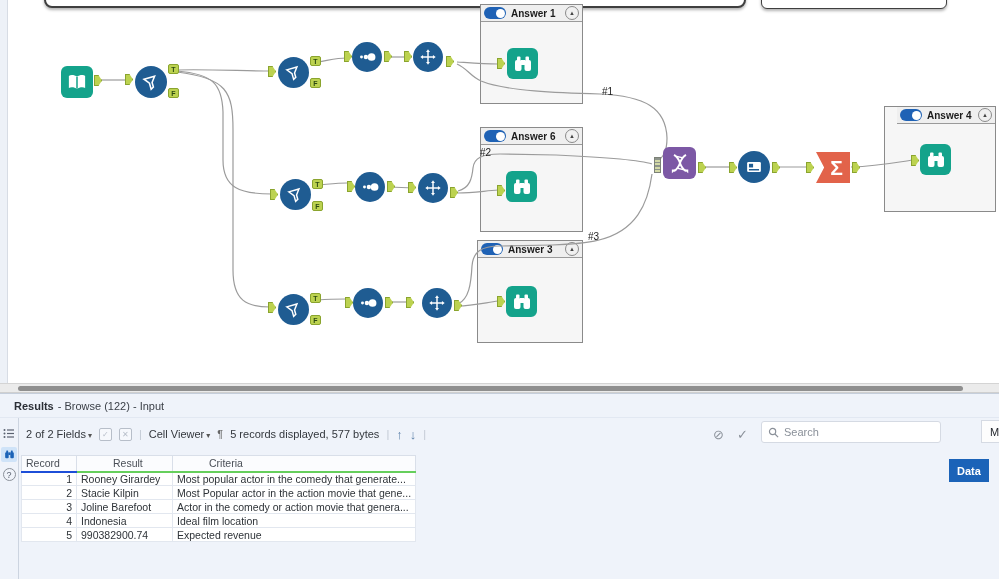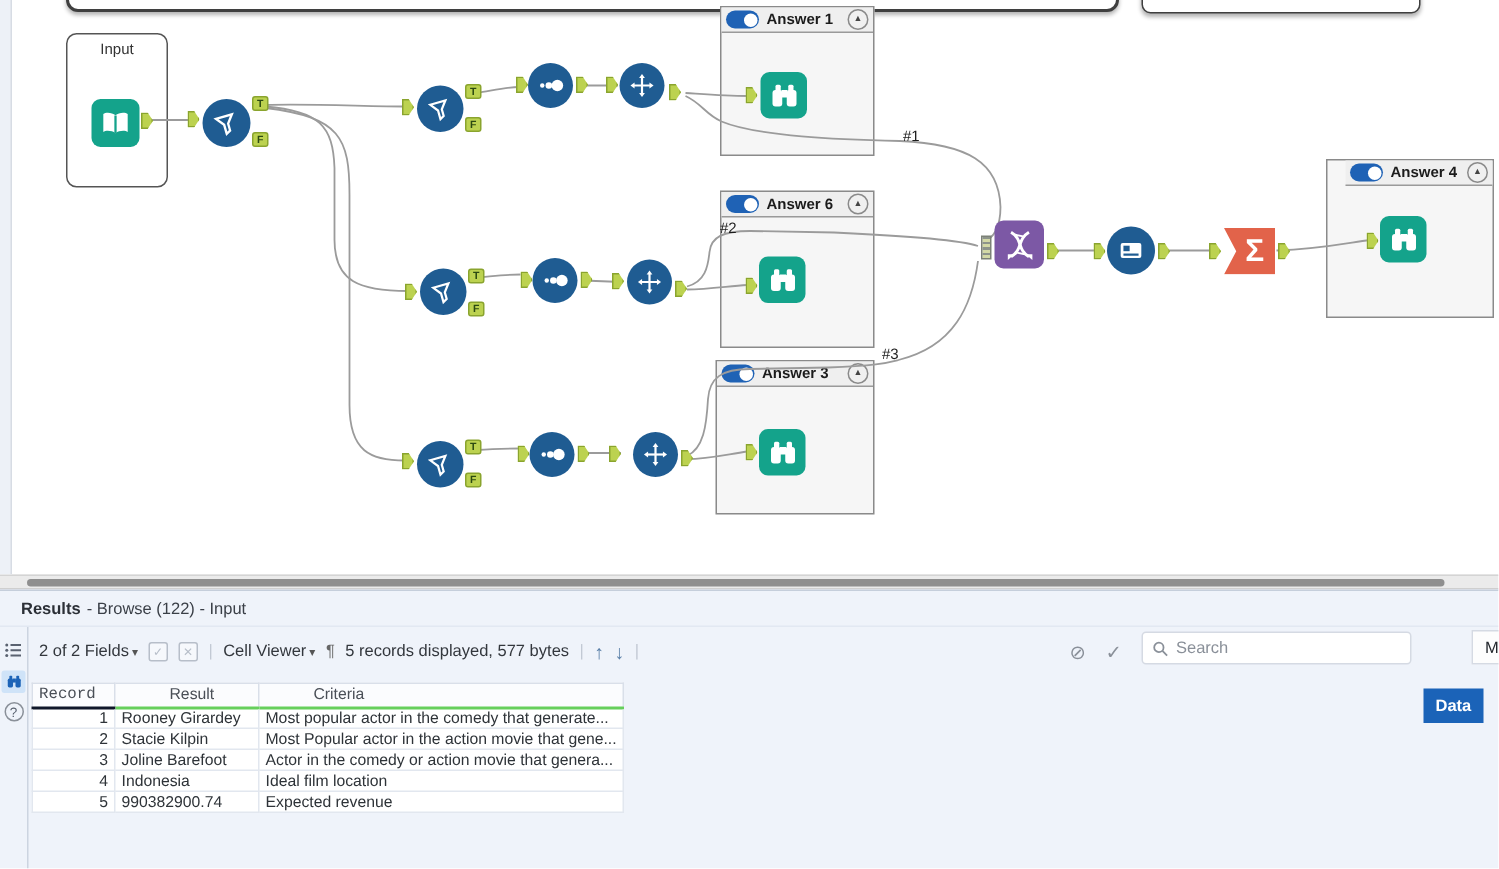--- a/index.html
+++ b/index.html
@@ -79,39 +79,36 @@
   .tab-btn { position:absolute; top:2px; height:23px; display:flex; align-items:center; padding:0 8px; font-size:11px; }
   #tab-data { left:930px; background:var(--data_btn_blue,#1b63b8); color:#fff; font-weight:bold;margin-top:39px; }
   #tab-meta { left:962px; background:#fdfdfd; color:#23272d; border:1px solid #d5dae3; width:60px; }
 
   
   #res-table { position:absolute; left:21px; top:61px; border-collapse:collapse; background:#fff;
     font-size:10.5px; color:#2e3338; table-layout:fixed; }
   #res-table th { font-weight:normal; text-align:left; color:#4a4f57; height:16px; padding:0 4px;
     border:1px solid #d9dfe9; background:#fbfcfe; }
   #res-table th.u-green { border-bottom:2px solid var(--green_underline,#66cf5c);padding-left:36px; }
-  #res-table th.u-gray { border-bottom:2px solid #0f172a;font-family:Liberation Mono, monospace; }
+  #res-table th.u-gray { border-bottom:2px solid #1d4ed8; }
   #res-table td { height:14px; padding:0 4px; border:1px solid #e2e7ef; white-space:nowrap; overflow:hidden; }
   #res-table td.num { text-align:right; }
   .col-rec { width:55px; } .col-res { width:96px; } .col-cri { width:205px; }
 </style>
 </head>
 <body>
 
 <div id="stage">
 
   <div id="canvas">
     <div id="gutter"></div>
 
     <div class="partial-box" style="left:44px; top:-42px; width:702px; height:50px;"></div>
     <div class="partial-box" style="left:761px; top:-42px; width:186px; height:51px; border-width:1.5px; border-radius:6px;"></div>
 
-    <div class="input-box">
-      <div class="lbl">Input</div>
-    </div>
 
     <div class="tool-container" style="left:480px; top:4px; width:103px; height:100px;">
       <div class="hdr">
         <span class="toggle"></span>
         <span class="lbl">Answer 1</span>
         <span class="collapse-btn">▲</span>
       </div>
     </div>
     <div class="tool-container" style="left:480px; top:127px; width:103px; height:105px;">
       <div class="hdr">

